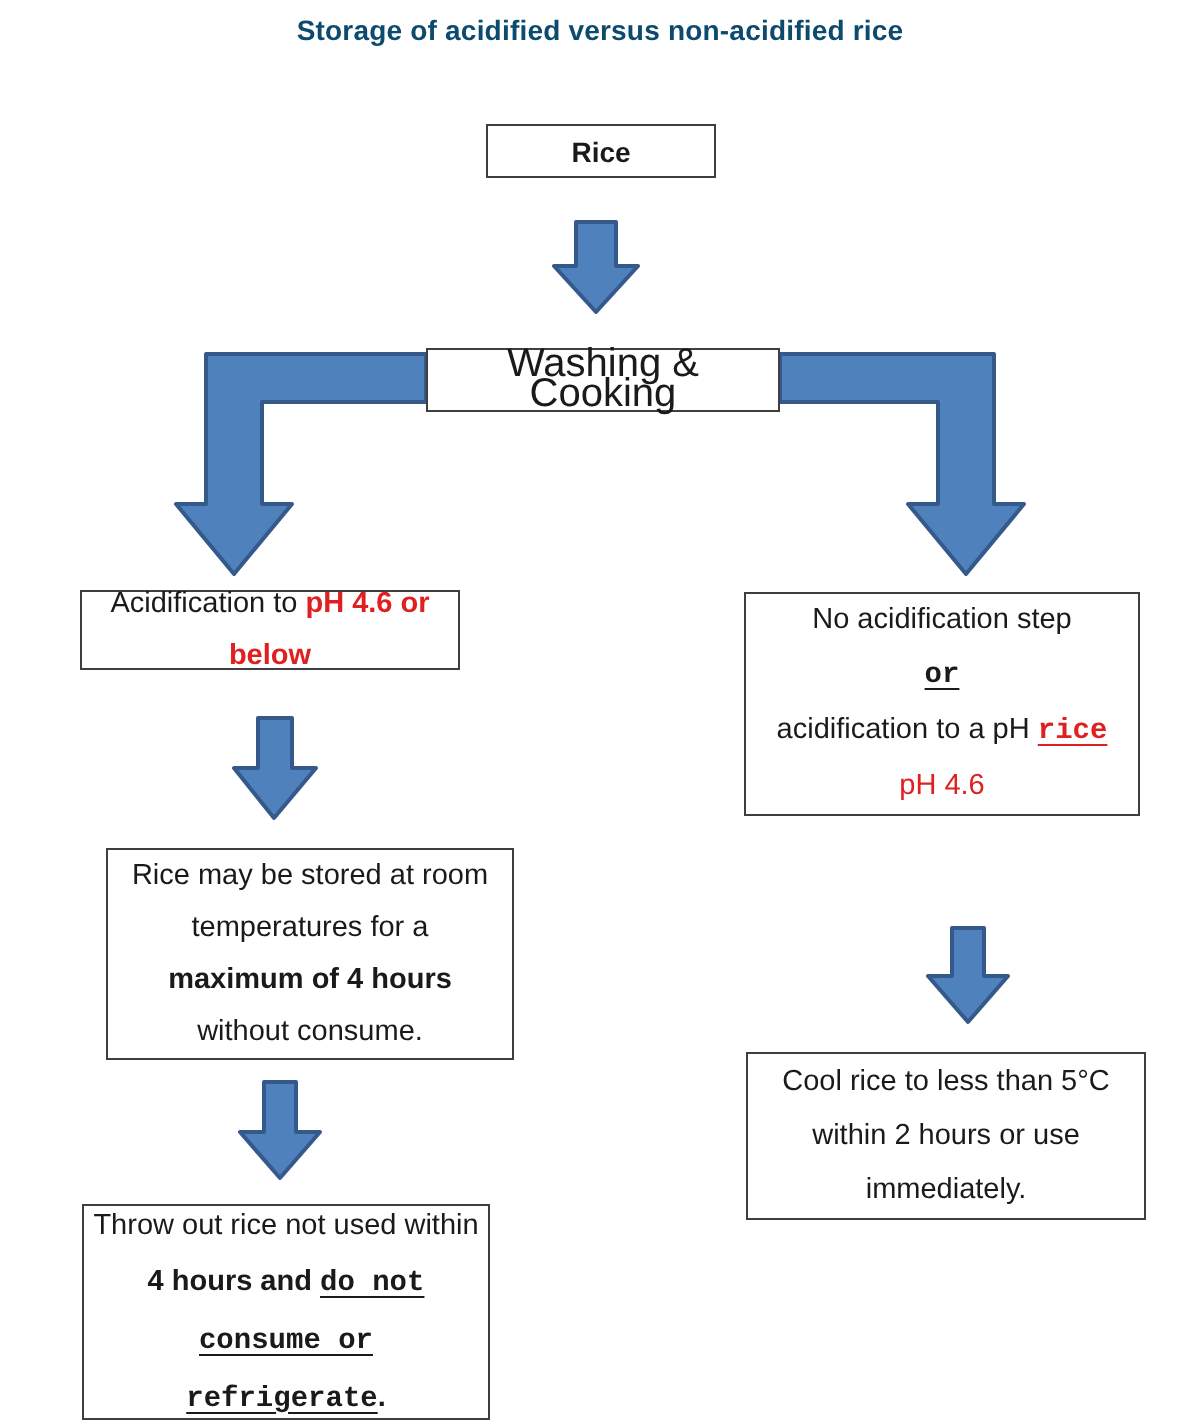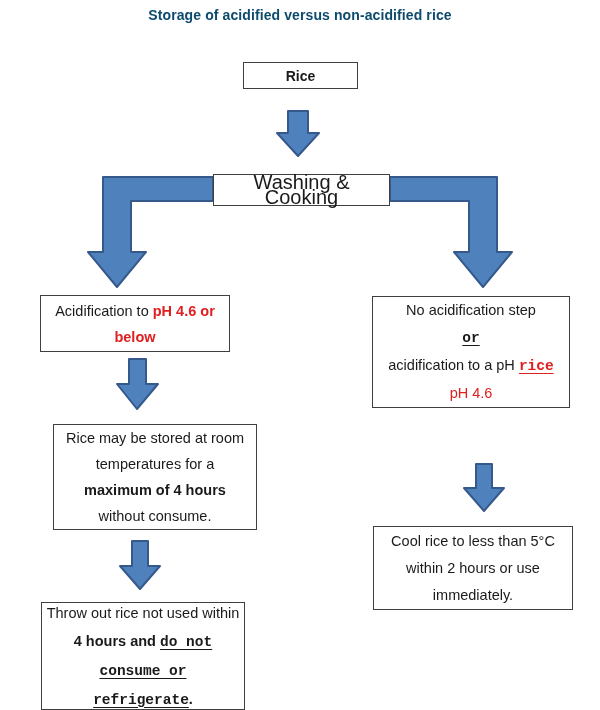--- a/index.html
+++ b/index.html
@@ -14,21 +14,21 @@
   .arrows{position:absolute;left:0;top:0;pointer-events:none;}
   .arrows polygon{fill:#4f81bd;stroke:#36598c;stroke-width:2;stroke-linejoin:round;}
   .node{
     position:absolute;border:1px solid #3f3f3f;background:#ffffff;
     display:flex;flex-direction:column;align-items:center;justify-content:center;
     text-align:center;font-size:14.5px;line-height:26px;box-sizing:border-box;
     padding:2px 4px;
   }
   .node-rice{left:243px;top:62px;width:115px;height:27px;font-weight:bold;font-size:14px;line-height:14px;}
   .node-washing{left:213px;top:174px;width:177px;height:32px;font-size:20px;line-height:15px;}
-  .node-acid{left:40px;top:295px;width:190px;height:57px;}
+  .node-acid{left:40px;top:295px;width:190px;height:40px;}
   .node-store{left:40px;top:424px;width:204px;height:106px;margin-left:13px;}
   .node-throw{left:41px;top:602px;width:204px;height:108px;line-height:28px;}
   .node-noacid{left:372px;top:296px;width:198px;height:112px;line-height:27px;justify-content:center;}
   .node-cool{left:373px;top:526px;width:200px;height:84px;line-height:27px;}
   .red{color:#e02020;}
   .bold{font-weight:bold;}
   .underline{text-decoration:underline;text-underline-offset:3px;font-family:Liberation Mono, monospace;}
   .block{display:block;}
   .inner{width:100%;}
 </style>

